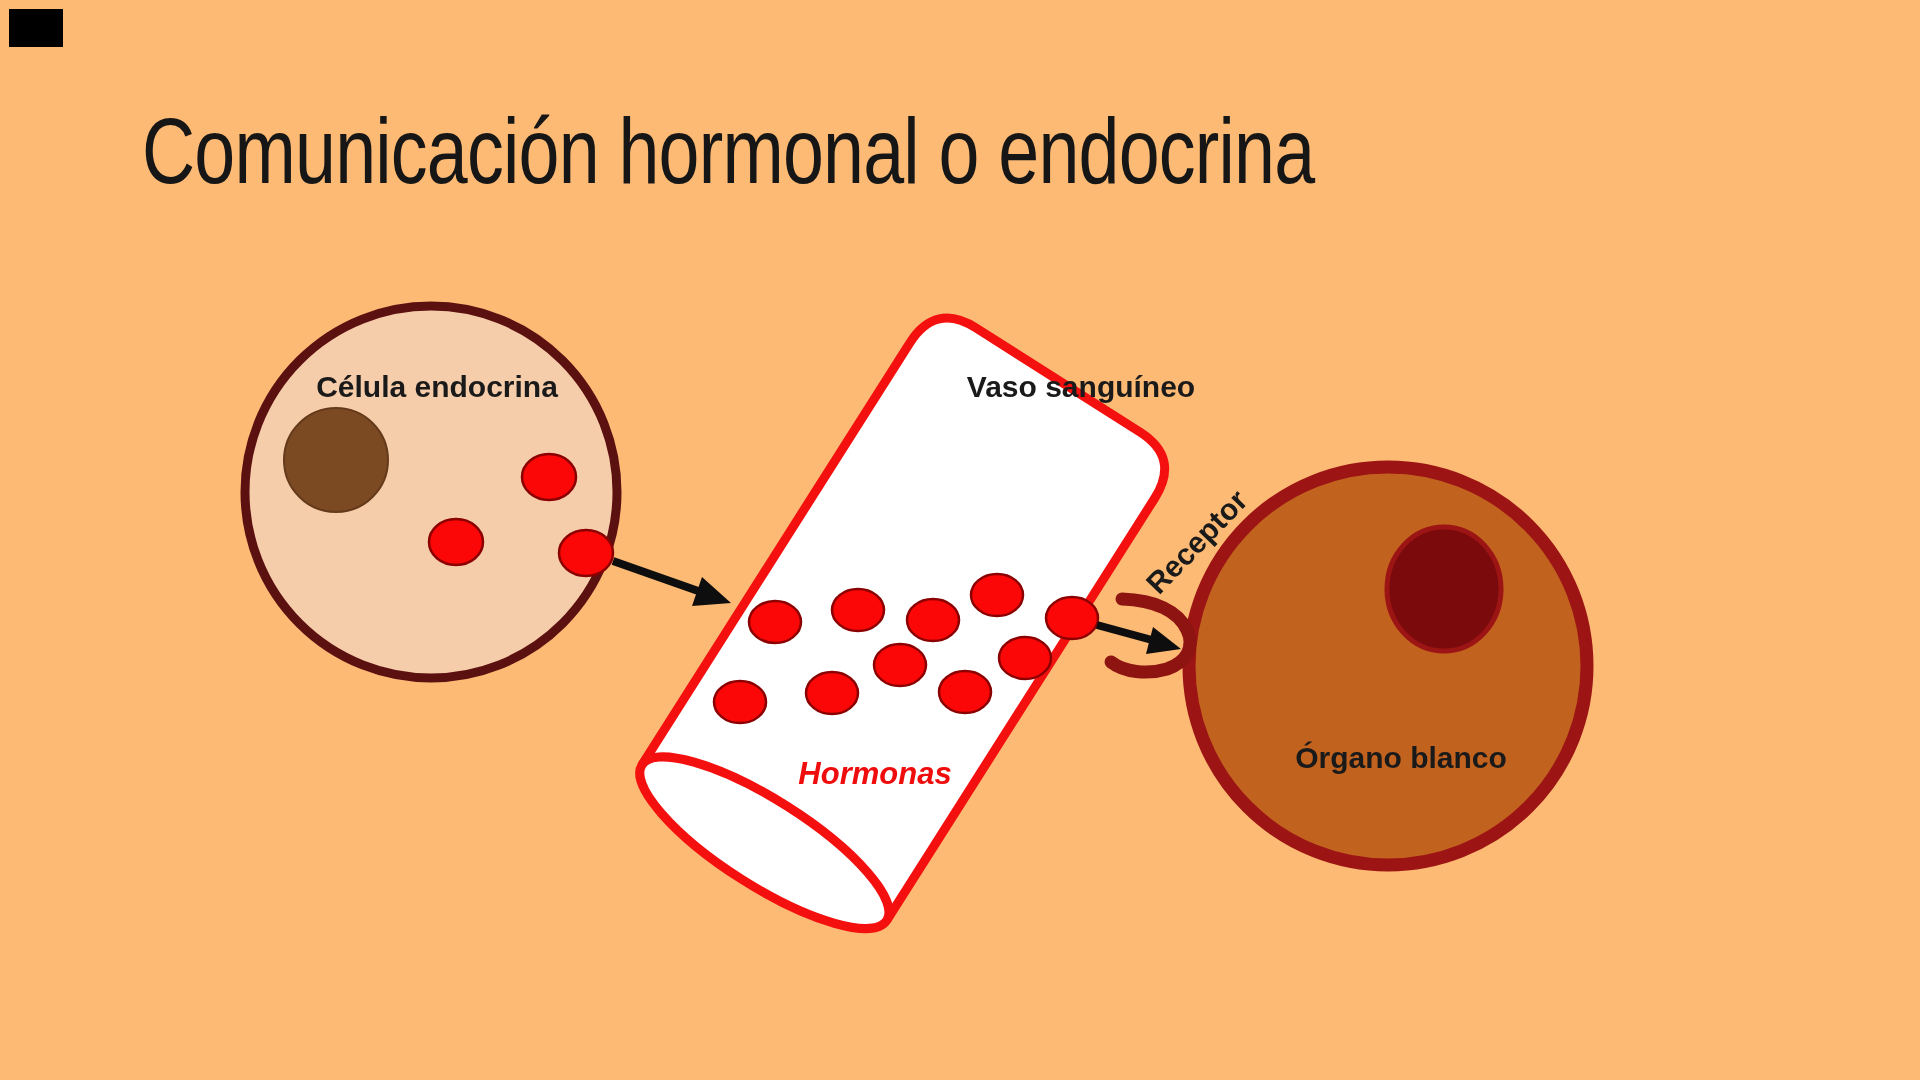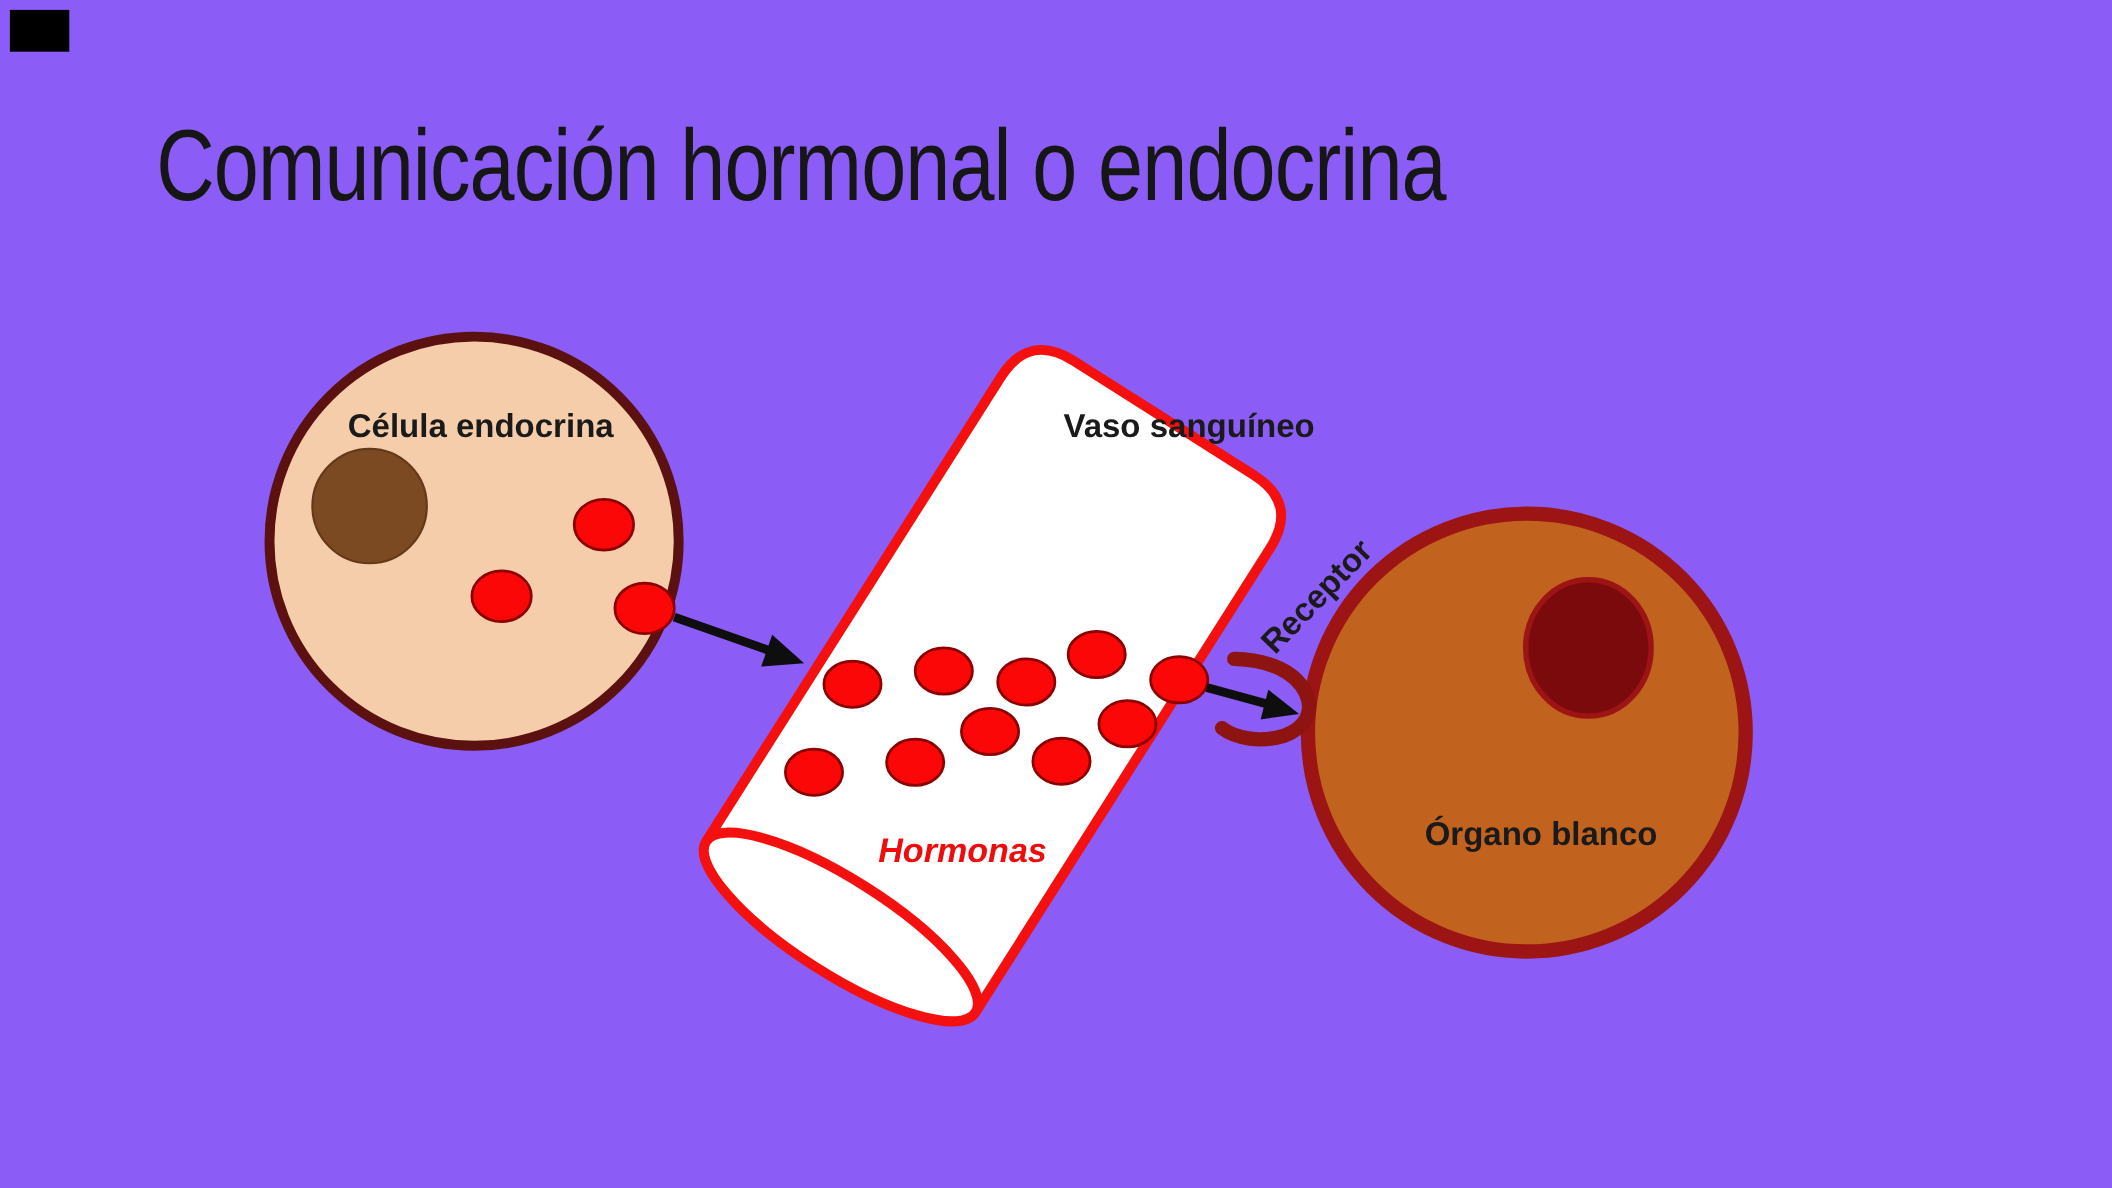--- a/index.html
+++ b/index.html
@@ -1,16 +1,16 @@
 <!DOCTYPE html>
 <html><head>
 <meta charset="utf-8">
 <style>
   html,body{margin:0;padding:0;background:#ffffff;}
-  .slide{position:relative;width:1920px;height:1080px;background:#8b5cf6;overflow:hidden;
+  .slide{position:relative;width:1920px;height:1080px;background:#fdba74;overflow:hidden;
          font-family:"Liberation Sans", sans-serif;}
   .corner-mark{position:absolute;left:9px;top:9px;width:54px;height:38px;background:#000;}
   .title{position:absolute;left:142px;top:102px;font-size:92px;font-weight:400;color:#161616;
          line-height:1.08;white-space:nowrap;transform:scaleX(0.80);transform-origin:0 0;
          letter-spacing:-1px;}
   svg.diagram{position:absolute;left:0;top:0;width:1920px;height:1080px;}
   .lbl{font-family:"Liberation Sans", sans-serif;font-weight:700;font-size:30px;fill:#1a1a1a;
        text-anchor:middle;}
   .lbl-red{font-family:"Liberation Sans", sans-serif;font-weight:700;font-style:italic;
            font-size:31px;fill:#ee0d0c;text-anchor:middle;}

